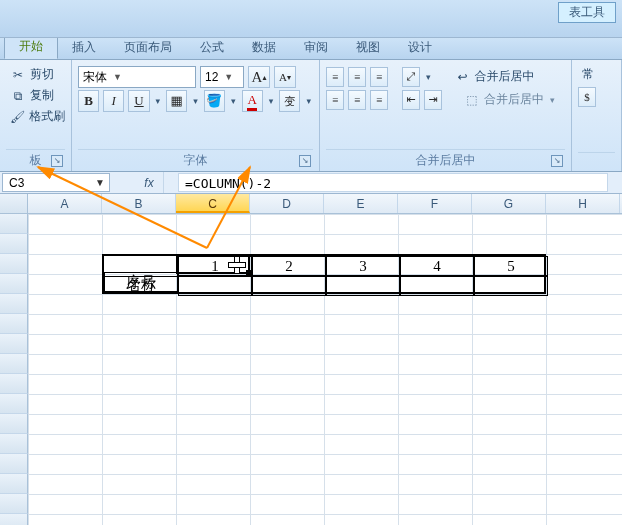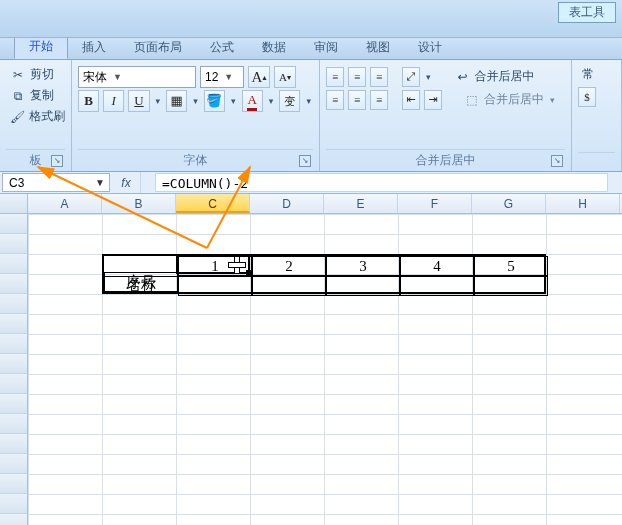--- a/index.html
+++ b/index.html
@@ -41,22 +41,21 @@
     padding: 3px 14px 3px;
     color: #3a5a7a;
     cursor: pointer;
     font-size: 12px;
   }
   .ribbon-tabs .tab.active {
     background: #cfe4f8;
     border: 1px solid #8aa8c4;
     border-bottom: 1px solid #cfe4f8;
     border-radius: 3px 3px 0 0;
-    color: #1d4ed8;
-    margin-left: 10px;
+    color: #4d7c0f;
   }
   
   .ribbon-body {
     display: flex;
     height: 112px;
     background: linear-gradient(#e7f1fb, #cfe4f8);
     border-bottom: 1px solid #8aa8c4;
   }
   .ribbon-group {
     border-right: 1px solid #a8c2dc;
@@ -135,21 +134,21 @@
     display: flex;
     align-items: center;
     padding: 0 6px;
     background: #fff;
     border: 1px solid #9db7d1;
     margin: 1px 2px;
     position: relative;
   }
   .name-box .dd { position: absolute; right: 4px; font-size: 10px; color: #333; }
   .fb-btns { display: flex; align-items: center; gap: 2px; padding: 0 4px; border-right: 1px solid #c4d7ea; }
-  .fb-btn { width: 20px; display: flex; align-items: center; justify-content: center; color: #3a5a7a; font-style: italic; cursor: pointer; }
+  .fb-btn { width: 20px; display: flex; align-items: center; justify-content: center; color: #3a5a7a; font-style: italic; cursor: pointer; margin-left: 23px; }
   .fb-input {
     flex: 1;
     background: #fff;
     border: 1px solid #c4d7ea;
     margin: 1px 14px;
     padding: 2px 6px;
     font-family: Consolas, monospace;
     font-size: 13px;
     color: #000;
   }

